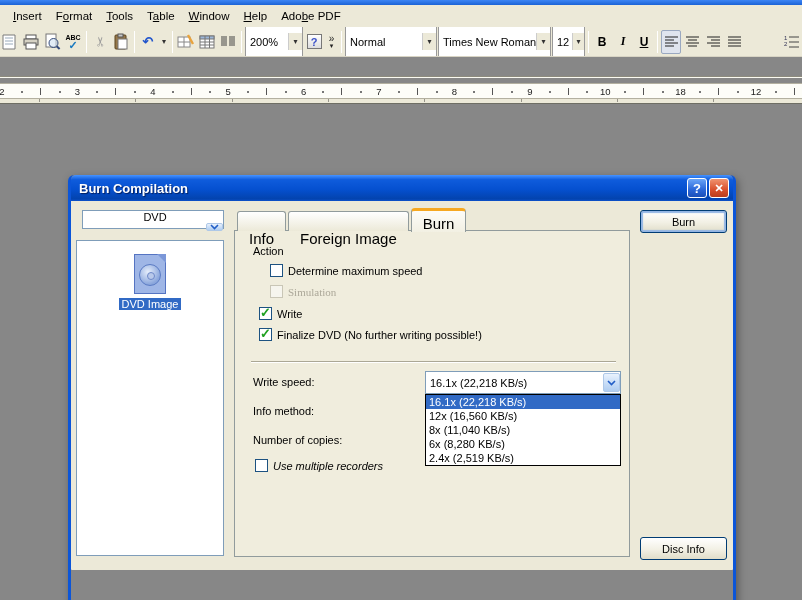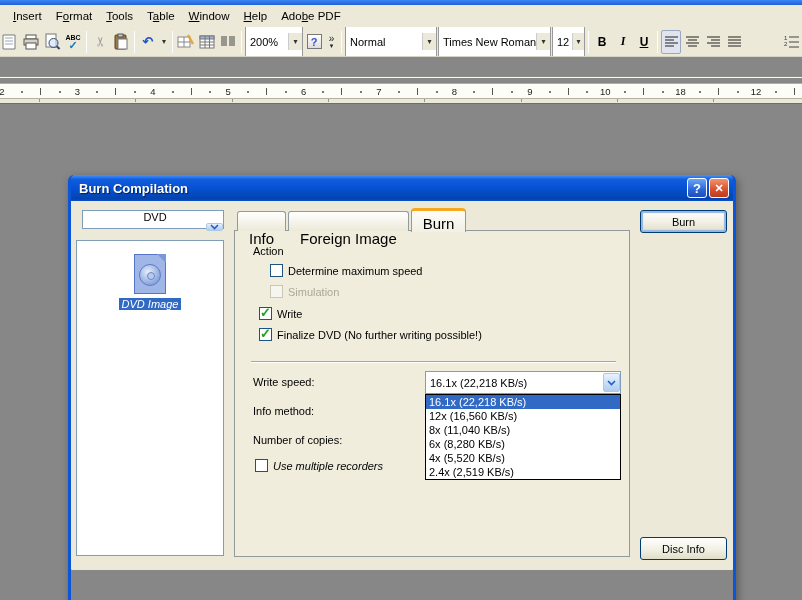--- a/index.html
+++ b/index.html
@@ -67,36 +67,36 @@
     border:1px solid var(--combo-border);}
   .comp-item{position:relative;padding-top:13px;text-align:center;}
   .dvd-doc{width:32px;height:40px;margin:0 auto;background:#9fb6e6;border:1px solid #5574c2;position:relative;}
   .dvd-doc::before{content:"";position:absolute;right:-1px;top:-1px;border-style:solid;border-width:0 9px 9px 0;
     border-color:transparent #7b97d8 transparent transparent;}
   .dvd-disc{position:absolute;left:4px;top:9px;width:22px;height:22px;border-radius:50%;
     background:radial-gradient(circle at 40% 35%,#e6eefb,#8aa6dc 70%);border:1px solid #5c7cc4;}
   .dvd-disc::after{content:"";position:absolute;left:7px;top:7px;width:6px;height:6px;border-radius:50%;
     background:#b9c9ea;border:1px solid #6d88c8;}
   .comp-label{display:inline-block;margin-top:4px;font-size:11px;padding:0 3px;}
-  .comp-label.selected{background:var(--selection-blue);color:#fff;font-style:italic;}
+  .comp-label.selected{background:var(--selection-blue);color:#fff;}
 
   
   .tab-strip{position:absolute;left:166px;top:6px;height:24px;display:flex;align-items:flex-end;gap:2px;z-index:2;}
   .tab{background:linear-gradient(#fff,#ece9d8);border:1px solid var(--panel-border);border-bottom:none;
     border-radius:3px 3px 0 0;font-size:15px;height:20px;padding:18px 11px 0;margin-top:31px;}
   .tab.active{height:24px;border-top:3px solid var(--tab-accent);border-radius:4px 4px 0 0;
     background:linear-gradient(#fdfcf8,#f2f0e3);padding-top:4px;margin-bottom:-1px;}
   .tab-panel{position:absolute;left:163px;top:29px;width:396px;height:327px;background:#f0eddd;
     border:1px solid var(--panel-border);}
   .lbl{position:absolute;font-size:11px;color:#000;}
   .cb-row{position:absolute;display:flex;align-items:center;gap:5px;font-size:11px;}
   .cb{width:13px;height:13px;background:#fff;border:1px solid #1d5281;position:relative;flex:none;}
   .cb .mark{position:absolute;left:0px;top:-3px;color:var(--check-green);font-size:13px;font-weight:bold;}
   .cb.disabled{border-color:#c9c6b6;background:#f6f5ee;}
-  .cb-row.disabled{color:#aca899;}
+  .cb-row.disabled{color:#aca899;font-family:Liberation Serif, serif;}
   .sepline{position:absolute;left:16px;top:130px;width:365px;height:0;
     border-top:1px solid #aba795;border-bottom:1px solid #fff;}
   .xp-combo{position:absolute;left:190px;top:140px;width:196px;height:23px;background:#fff;
     border:1px solid var(--combo-border);display:flex;align-items:center;font-size:11px;padding-left:4px;}
   .dd-list{position:absolute;left:190px;top:163px;width:196px;background:#fff;border:1px solid #000;z-index:5;}
   .dd-opt{height:14px;line-height:14px;font-size:11px;padding:0 3px;white-space:nowrap;}
   .dd-opt.selected{background:var(--selection-blue);color:#fff;}
 
   
   .xp-btn{position:absolute;left:569px;width:87px;height:23px;font-size:11px;color:#000;
@@ -374,21 +374,20 @@
           <svg width="9" height="6">
               <path d="M1 1 L4.5 4.5 L8 1" stroke="#215dc6" stroke-width="1.6" fill="none"></path>
             </svg>
         </span>
       </div>
       <div class="dd-list">
           <div class="dd-opt selected">16.1x (22,218 KB/s)</div>
           <div class="dd-opt">12x (16,560 KB/s)</div>
           <div class="dd-opt">8x (11,040 KB/s)</div>
           <div class="dd-opt">6x (8,280 KB/s)</div>
-          <div class="dd-opt">4x (5,520 KB/s)</div>
           <div class="dd-opt">2.4x (2,519 KB/s)</div>
         </div>
 
       <span class="lbl" style="left:18px;top:174px;">Info method:</span>
       <span class="lbl" style="left:18px;top:203px;">Number of copies:</span>
 
       <div class="cb-row" style="left:20px;top:228px;font-style:italic;">
         <span class="cb"></span>
         <span>Use multiple recorders</span>
       </div>

